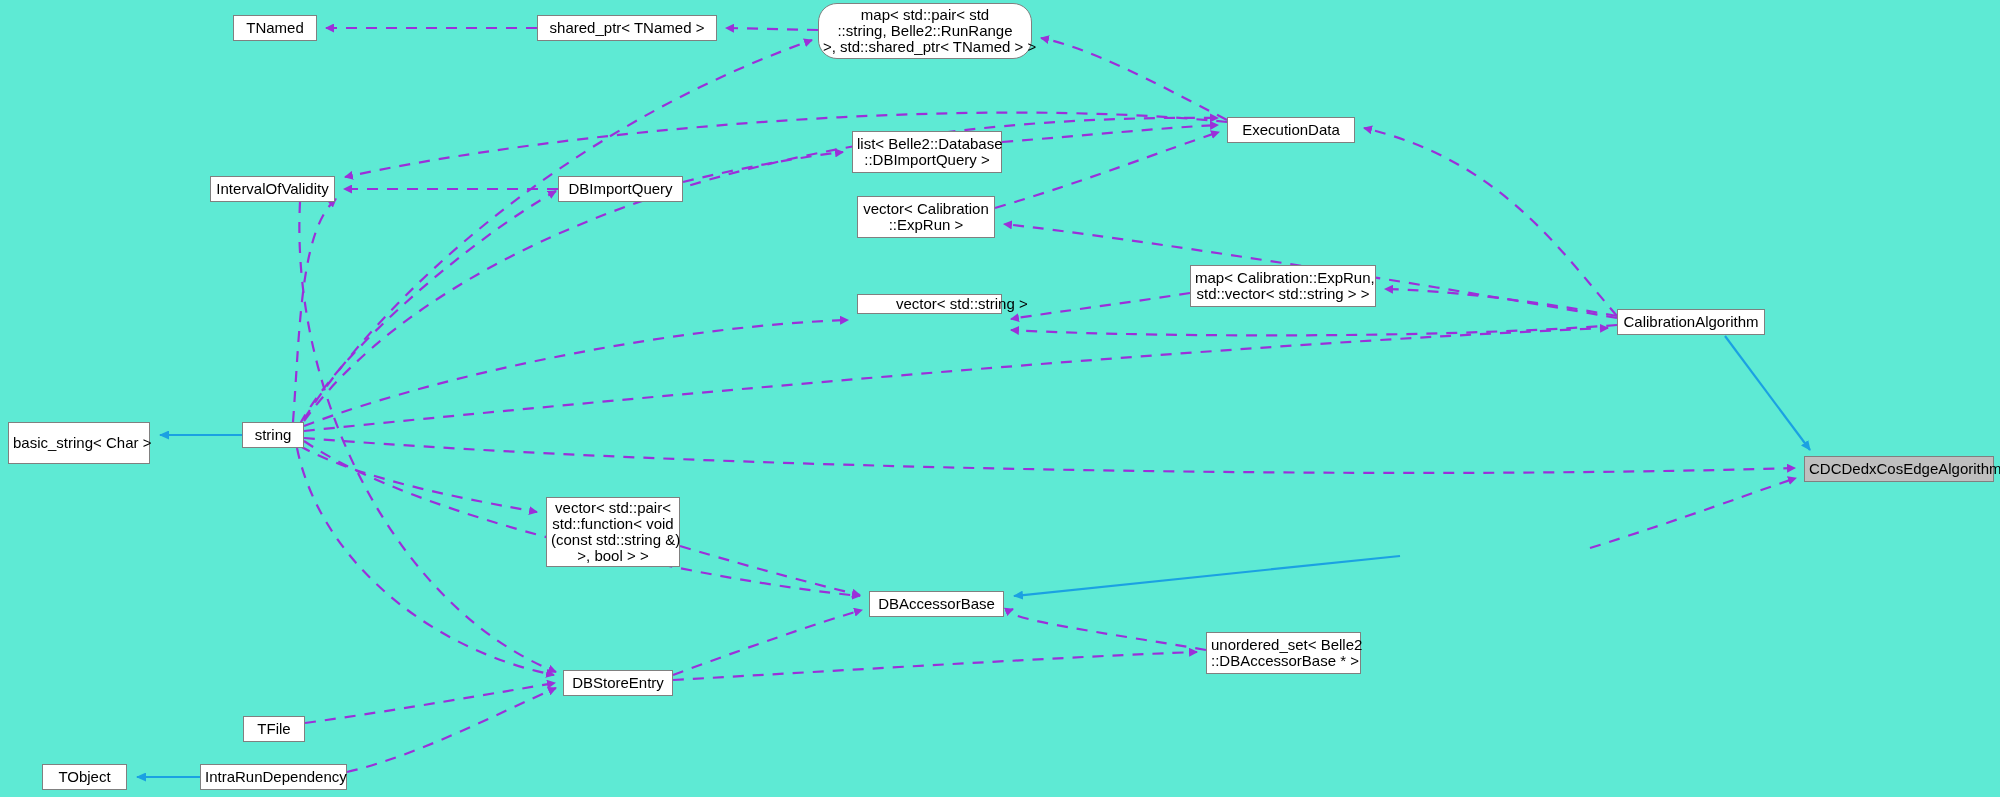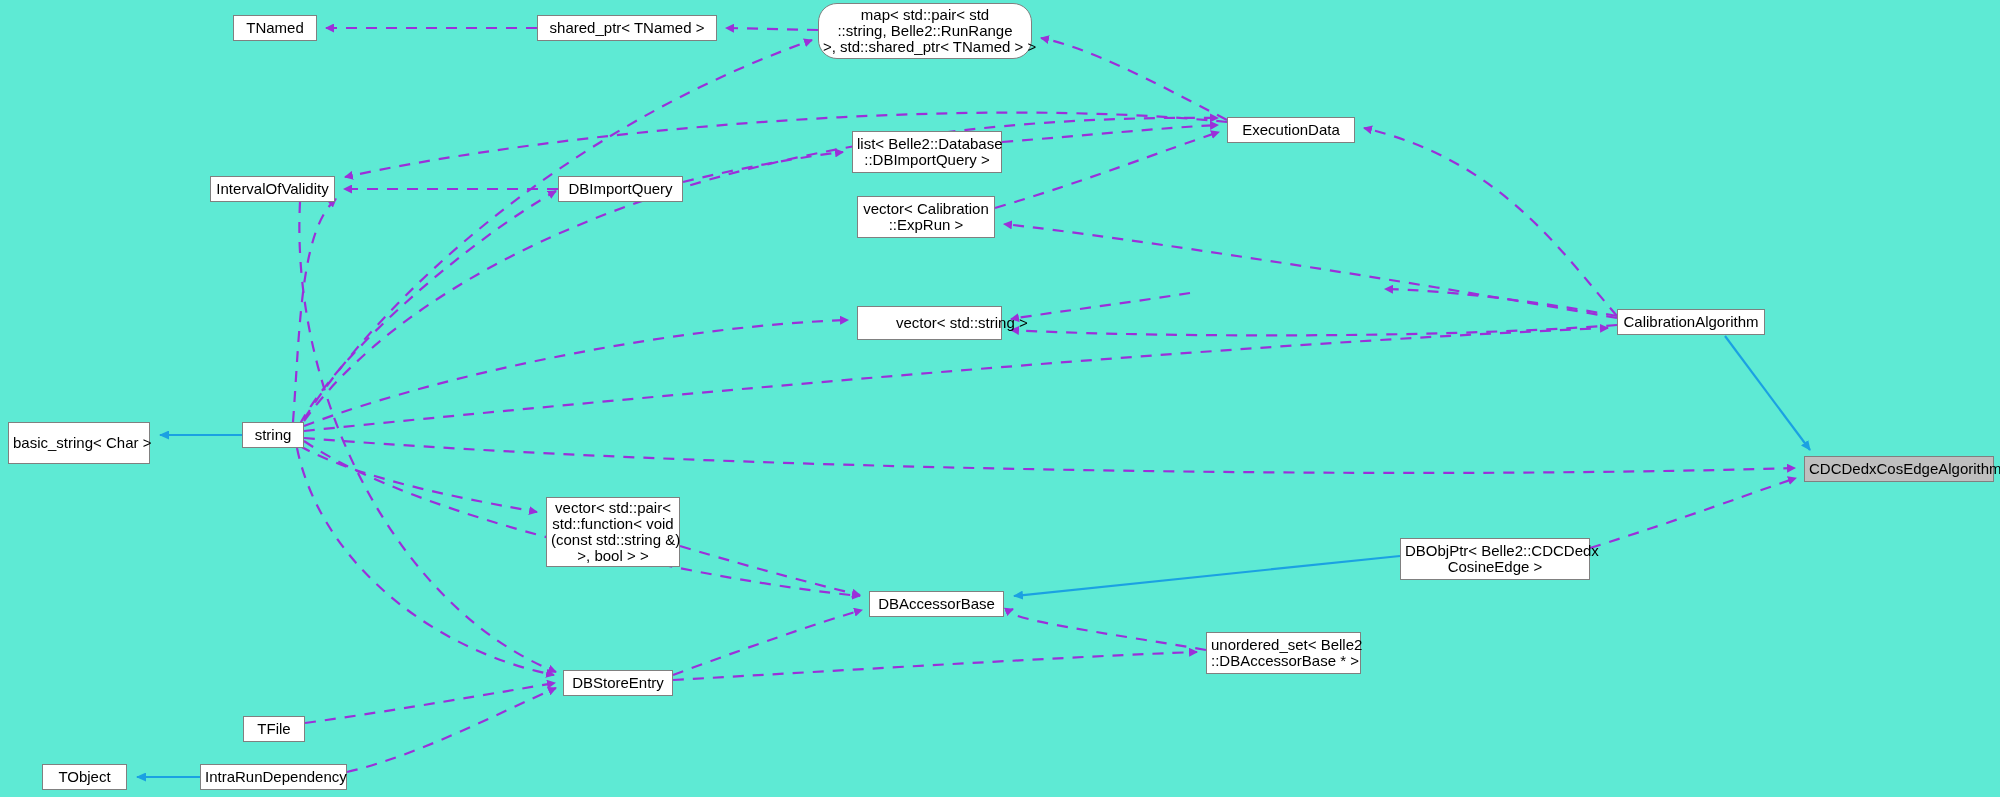--- a/index.html
+++ b/index.html
@@ -159,45 +159,45 @@
   <div class="node" style="left:210px;top:176px;width:125px;height:26px;">
     <span class="node-label">IntervalOfValidity</span>
   </div>
   <div class="node" style="left:558px;top:176px;width:125px;height:26px;">
     <span class="node-label">DBImportQuery</span>
   </div>
   <div class="node" style="left:857px;top:196px;width:138px;height:42px;">
     <span class="node-label">vector&lt; Calibration
 ::ExpRun &gt;</span>
   </div>
-  <div class="node" style="left:857px;top:306px;width:145px;height:34px;padding-left:38px;">
+  <div class="node" style="left:1190px;top:265px;width:186px;height:42px;">
+    <span class="node-label">map&lt; Calibration::ExpRun,
+std::vector&lt; std::string &gt; &gt;</span>
+  </div>
+  <div class="node" style="left:857px;top:294px;width:145px;height:20px;padding-left:38px;">
     <span class="node-label">vector&lt; std::string &gt;</span>
   </div>
   <div class="node" style="left:1617px;top:309px;width:148px;height:26px;">
     <span class="node-label">CalibrationAlgorithm</span>
   </div>
   <div class="node" style="left:8px;top:422px;width:142px;height:42px;">
     <span class="node-label">basic_string&lt; Char &gt;</span>
   </div>
   <div class="node" style="left:242px;top:422px;width:62px;height:26px;">
     <span class="node-label">string</span>
   </div>
   <div class="node highlight" style="left:1804px;top:456px;width:190px;height:26px;">
     <span class="node-label">CDCDedxCosEdgeAlgorithm</span>
   </div>
   <div class="node" style="left:546px;top:497px;width:134px;height:70px;">
     <span class="node-label">vector&lt; std::pair&lt;
 std::function&lt; void
 (const std::string &amp;)
 &gt;, bool &gt; &gt;</span>
   </div>
-  <div class="node" style="left:1400px;top:538px;width:190px;height:42px;">
-    <span class="node-label">DBObjPtr&lt; Belle2::CDCDedx
-CosineEdge &gt;</span>
-  </div>
   <div class="node" style="left:869px;top:591px;width:135px;height:26px;">
     <span class="node-label">DBAccessorBase</span>
   </div>
   <div class="node" style="left:1206px;top:632px;width:155px;height:42px;">
     <span class="node-label">unordered_set&lt; Belle2
 ::DBAccessorBase * &gt;</span>
   </div>
   <div class="node" style="left:563px;top:670px;width:110px;height:26px;">
     <span class="node-label">DBStoreEntry</span>
   </div>

